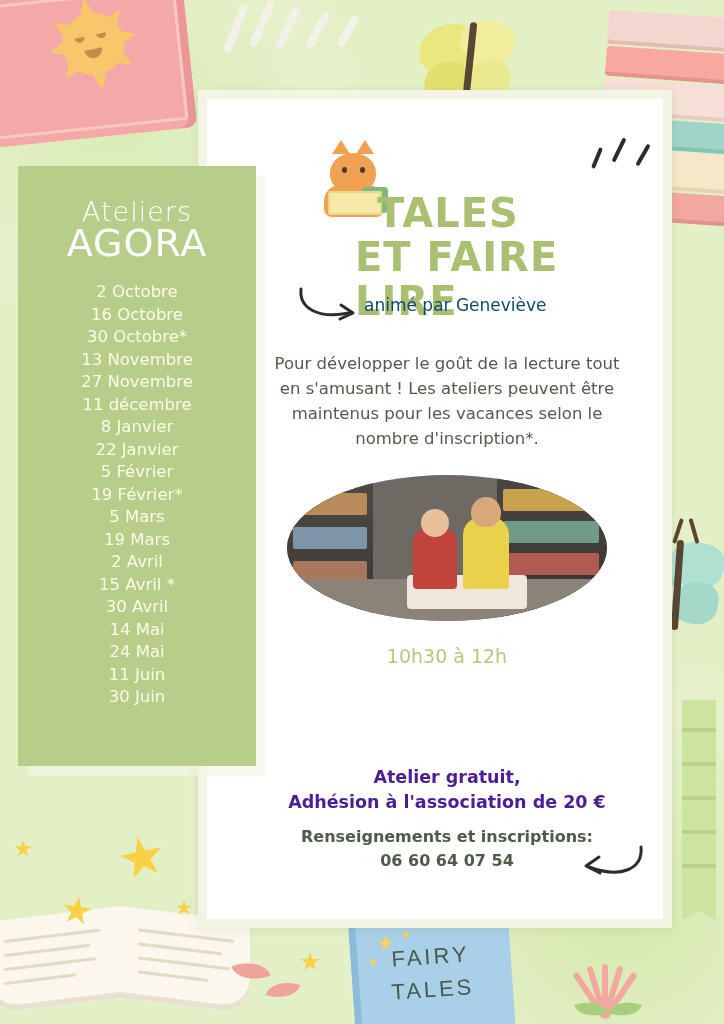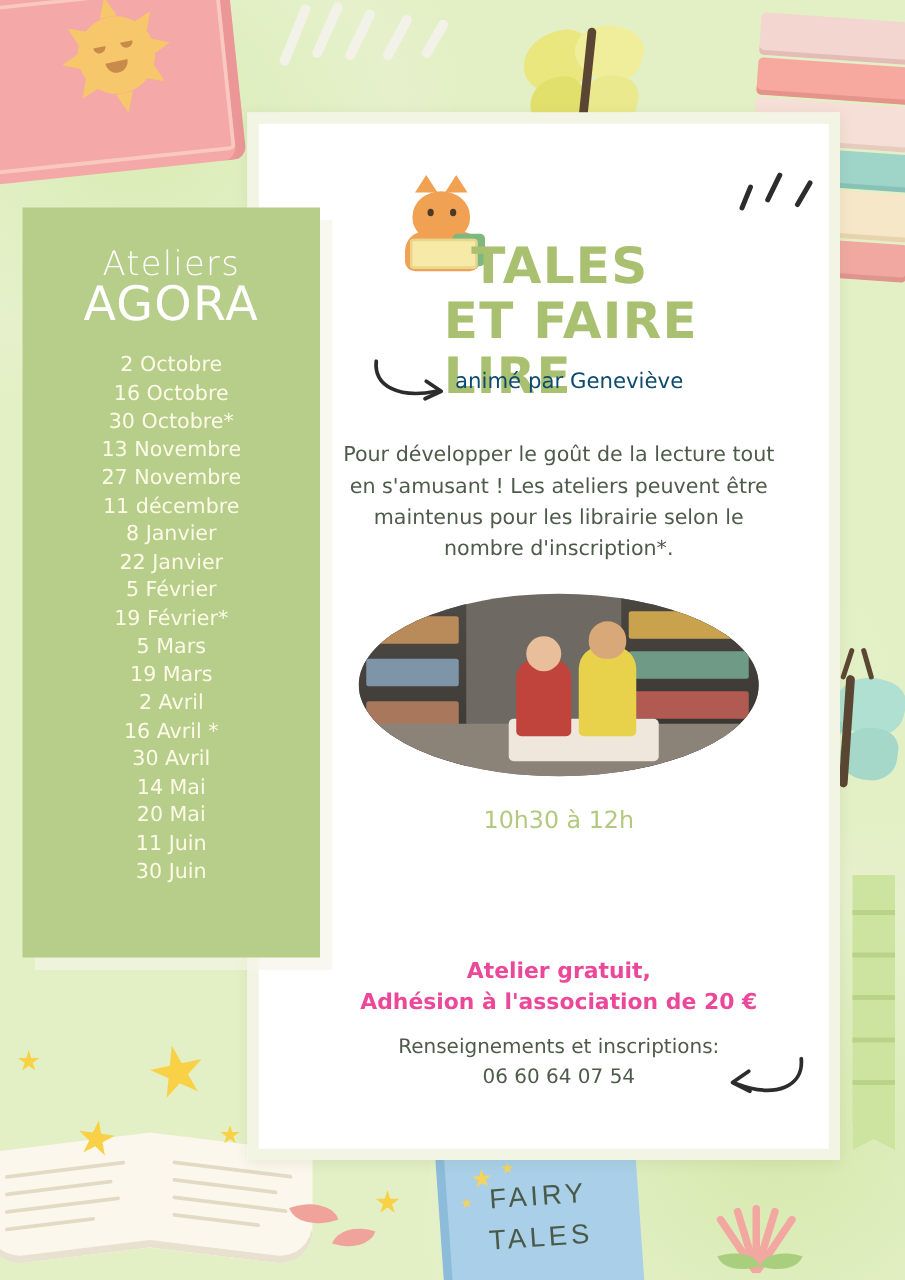--- a/index.html
+++ b/index.html
@@ -207,27 +207,27 @@
   .cta-wrap { position: absolute; left: 70px; top: 612px; width: 340px; height: 38px; }
   .cta-bg { position: absolute; inset: 0; background: #e4eec7; border-radius: 4px; }
   .cta-text {
     position: absolute; inset: 0; display: flex; align-items: center; justify-content: center;
     color: #3f4a3a; font-size: 23px; font-weight: bold; letter-spacing: .5px;
     font-family: "DejaVu Sans", sans-serif;
   }
 
   .price {
     position: absolute; left: 52px; top: 666px; width: 376px; text-align: center;
-    color: #ec4899; font-size: 17.5px; line-height: 25px; font-weight: bold;
+    color: #4c1d95; font-size: 17.5px; line-height: 25px; font-weight: bold;
     font-family: "DejaVu Sans", sans-serif;
   }
 
   .contact {
     position: absolute; left: 52px; top: 726px; width: 376px; text-align: center;
-    color: #4e5b4a; font-size: 16px; line-height: 24px; font-family: "DejaVu Sans", sans-serif;
+    color: #4e5b4a; font-size: 16px; line-height: 24px; font-family: "DejaVu Sans", sans-serif; font-weight: bold;
   }
 
   
   .arrow-l { position: absolute; left: 90px; top: 184px; width: 62px; height: 40px; }
   .arrow-r { position: absolute; left: 372px; top: 740px; width: 66px; height: 46px; }
   .spark { position: absolute; background: #2c2c2c; border-radius: 3px; }
 </style>
 </head>
 <body>
 
@@ -361,21 +361,21 @@
     <svg width="62" height="40" viewBox="0 0 62 40">
       <path d="M4 6 C2 26, 22 36, 52 30" stroke="#2c2c2c" stroke-width="3" fill="none" stroke-linecap="round"></path>
       <path d="M44 22 L56 30 L43 36" stroke="#2c2c2c" stroke-width="3" fill="none" stroke-linecap="round" stroke-linejoin="round"></path>
     </svg>
   </div>
 
   <div class="spark" style="left:388px; top:48px; width:4px; height:22px; transform:rotate(22deg);"></div>
   <div class="spark" style="left:410px; top:38px; width:4px; height:26px; transform:rotate(26deg);"></div>
   <div class="spark" style="left:434px; top:44px; width:4px; height:24px; transform:rotate(30deg);"></div>
 
-  <div class="intro">Pour développer le goût de la lecture tout en s'amusant ! Les ateliers peuvent être maintenus pour les librairie selon le nombre d'inscription*.</div>
+  <div class="intro">Pour développer le goût de la lecture tout en s'amusant ! Les ateliers peuvent être maintenus pour les vacances selon le nombre d'inscription*.</div>
 
   <div class="photo">
     <div class="ph-shelf-l"></div>
     <div class="ph-shelf-r"></div>
     <div class="ph-books" style="left:6px; top:18px; width:74px; background:#b98a5a;"></div>
     <div class="ph-books" style="left:6px; top:52px; width:74px; background:#7e95a8;"></div>
     <div class="ph-books" style="left:6px; top:86px; width:74px; background:#a9775c;"></div>
     <div class="ph-books" style="right:8px; top:14px; width:96px; background:#c9a24e;"></div>
     <div class="ph-books" style="right:8px; top:46px; width:96px; background:#6f9b86;"></div>
     <div class="ph-books" style="right:8px; top:78px; width:96px; background:#b05a52;"></div>
@@ -423,20 +423,20 @@
     <li>13 Novembre</li>
     <li>27 Novembre</li>
     <li>11 décembre</li>
     <li>8 Janvier</li>
     <li>22 Janvier</li>
     <li>5 Février</li>
     <li>19 Février*</li>
     <li>5 Mars</li>
     <li>19 Mars</li>
     <li>2 Avril</li>
-    <li>16 Avril *</li>
+    <li>15 Avril *</li>
     <li>30 Avril</li>
     <li>14 Mai</li>
-    <li>20 Mai</li>
+    <li>24 Mai</li>
     <li>11 Juin</li>
     <li>30 Juin</li>
   </ul>
 </div>
 
 </body></html>

